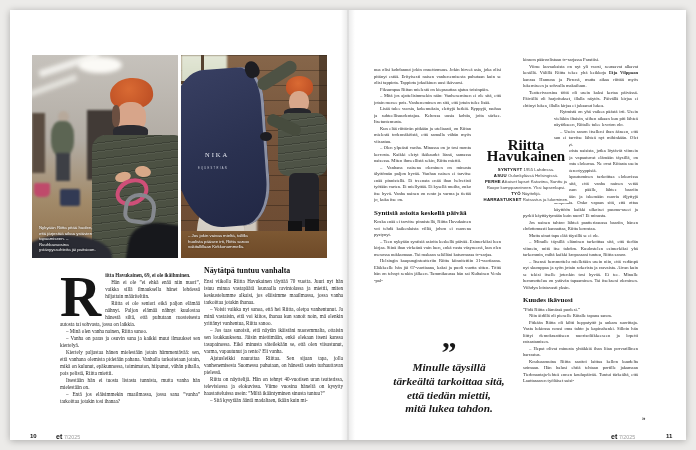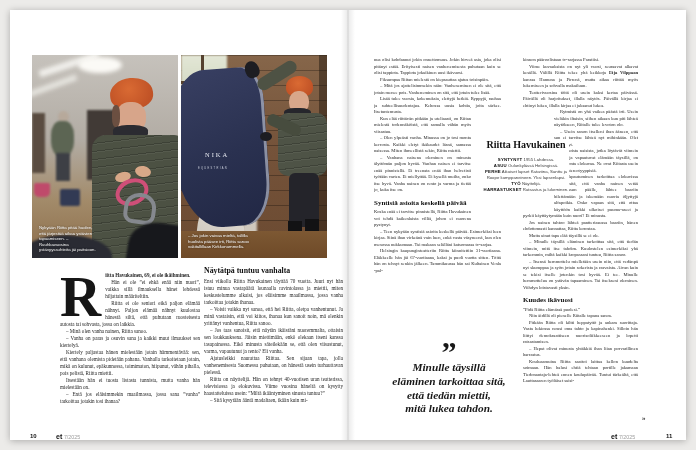--- a/index.html
+++ b/index.html
@@ -32,21 +32,21 @@
   .dropcap{float:left;font-weight:bold;font-size:57px;line-height:47px;padding:1px 4px 0 0;color:#161616;}
   h3.colhead{font-size:7.8px;line-height:9px;margin:0 0 2.5px 0;color:#101010;font-weight:bold;}
   h4.subhead{font-size:7px;line-height:8.5px;margin:5px 0 2px 0;color:#101010;font-weight:bold;}
 
   .rcol{font-size:4.6px;line-height:6.5px;}
   .cutout-r{float:right;width:30px;height:104px;}
   .cutout-l{float:left;width:31px;height:104px;}
 
   
   .infobox{position:absolute;left:473px;top:130px;width:86px;text-align:center;z-index:3;background:#fff;}
-  .infobox h4{font-size:10px;line-height:10.5px;margin:0 0 6px 0;color:#111;font-weight:bold;}
+  .infobox h4{font-size:15px;line-height:10.5px;margin:0 0 6px 0;color:#111;font-weight:bold;}
   .fact{font-family:"Liberation Sans",sans-serif;font-size:4.3px;line-height:6px;color:#3a3a3a;}
   .fact b{color:#101010;letter-spacing:.2px;}
 
   
   .pullquote{position:absolute;left:360px;top:333px;width:158px;text-align:center;color:#181818;z-index:3;}
   .pq-mark{font-size:30px;line-height:18px;font-weight:bold;display:block;}
   .pq-line{display:block;font-weight:bold;font-style:italic;font-size:11.3px;line-height:13.8px;}
 
   .contmark{position:absolute;left:632px;top:404px;font-size:7px;font-weight:bold;color:#222;}
 
@@ -131,21 +131,21 @@
     <div class="bodycol" style="left:194px;top:256px;width:139px;height:168px;overflow:hidden;">
       <h3 class="colhead">Näytätpä tuntuu vanhalta</h3>
       <p class="ni">Ensi viikolla Riitta Havukainen täyttää 70 vuotta. Juuri nyt hän istuu minua vastapäätä lounaalla ravintolassa ja miettii, miten keskustelumme alkaisi, jos eläisimme maailmassa, jossa vanha tarkoittaa jotakin ihanaa.</p>
       <p>– Voisit vaikka nyt sanoa, että hei Riitta, oletpa vanhentunut. Ja minä vastaisin, että voi kiitos, ihanaa kun sanoit noin, mä olenkin yrittänyt vanhentua, Riitta sanoo.</p>
       <p>– Jos taas sanoisit, että näytän ikäistäni nuoremmalta, ottaisin sen loukkauksena. Jäisin miettimään, enkö olekaan itseni kanssa tasapainossa. Eikö minusta säteilekään se, että olen viisastunut, varma, vapautunut ja rento? Eli vanha.</p>
       <p>Ajatusleikki naurattaa Riittaa. Sen sijaan tapa, jolla vanhenemisesta Suomessa puhutaan, on hänestä usein turhauttavan pielessä.</p>
       <p>Riitta on näyttelijä. Hän on tehnyt 40-vuotisen uran teatterissa, televisiossa ja elokuvissa. Viime vuosina häneltä on kysytty haastatteluissa usein: ”Miltä ikääntyminen sinusta tuntuu?”</p>
       <p>– Sitä kysytään ääntä madaltaen, ikään kuin mi-</p>
     </div>
 
-    <div class="bodycol rcol" style="left:364px;top:47px;width:127px;height:284px;overflow:hidden;">
+    <div class="bodycol rcol" style="left:364px;top:57px;width:127px;height:284px;overflow:hidden;">
       <p class="ni">nua olisi kohdannut jokin onnettomuus. Jokin hirveä asia, joka olisi pitänyt estää. Erityisesti naisen vanhenemisesta puhutaan kuin se olisi tappiota. Tappiota jokaikinen uusi ikävuosi.</p>
       <p>Fiksumpaa Riitan mielestä on kiepsauttaa ajatus toisinpäin.</p>
       <p>– Mitä jos ajattelisimmekin näin: Vanheneminen ei ole sitä, että jotain menee pois. Vanheneminen on sitä, että jotain tulee lisää.</p>
       <p>Lisää tulee vuosia, kokemuksia, elettyjä hetkiä. Ryppyjä, rauhaa ja suhteellisuudentajua. Kehossa uusia kohtia, joita särkee. Itsetuntemusta.</p>
       <div class="cutout-r"></div>
       <p>Kun elää riittävän pitkään ja uteliaasti, on Riitan mielestä todennäköistä, että samalla vähän myös viisastuu.</p>
       <p>– Olen ylpeästi vanha. Minussa on jo tosi monta kerrosta. Kaikki eletyt ikäkaudet läsnä, samassa naisessa. Miten ihmeellistä sekin, Riitta miettii.</p>
       <p>– Vanhana naisena oleminen on minusta älyttömän paljon hyvää. Vanhan naisen ei tarvitse enää pinnistellä. Ei treenata enää ihan helvetisti työtään varten. Ei miellyttää. Ei kysellä muilta, onko itse hyvä. Vanha nainen on rento ja varma ja tietää jo, kuka itse on.</p>
       <h4 class="subhead">Syntisiä asioita keskellä päivää</h4>
       <p class="ni">Koska enää ei tarvitse pinnistellä, Riitta Havukainen voi tehdä kaikenlaista villiä, johon ei nuorena pystynyt.</p>
@@ -181,21 +181,21 @@
       <div class="fact"><b>SYNTYNYT</b> <span>1955 Lahdessa.</span></div>
       <div class="fact"><b>ASUU</b> <span>Oulunkylässä Helsingissä.</span></div>
       <div class="fact"><b>PERHE</b> <span>Aikuiset lapset Katariina, Santtu ja Roope kumppaneineen. Yksi lapsenlapsi.</span></div>
       <div class="fact"><b>TYÖ</b> <span>Näyttelijä.</span></div>
       <div class="fact"><b>HARRASTUKSET</b> <span>Ratsastus ja lukeminen.</span></div>
     </div>
 
     <div class="pullquote">
       <span class="pq-mark">”</span>
       <span class="pq-line">Minulle täysillä</span>
-      <span class="pq-line">eläminen tarkoittaa sitä,</span>
+      <span class="pq-line">tärkeältä tarkoittaa sitä,</span>
       <span class="pq-line">että tiedän miettii,</span>
       <span class="pq-line">mitä lukea tahdon.</span>
     </div>
 
     <span class="contmark">»</span>
 
     <div class="folio" style="left:20px;">
       <span class="num">10</span>
     </div>
     <div class="folio" style="left:46px;">

